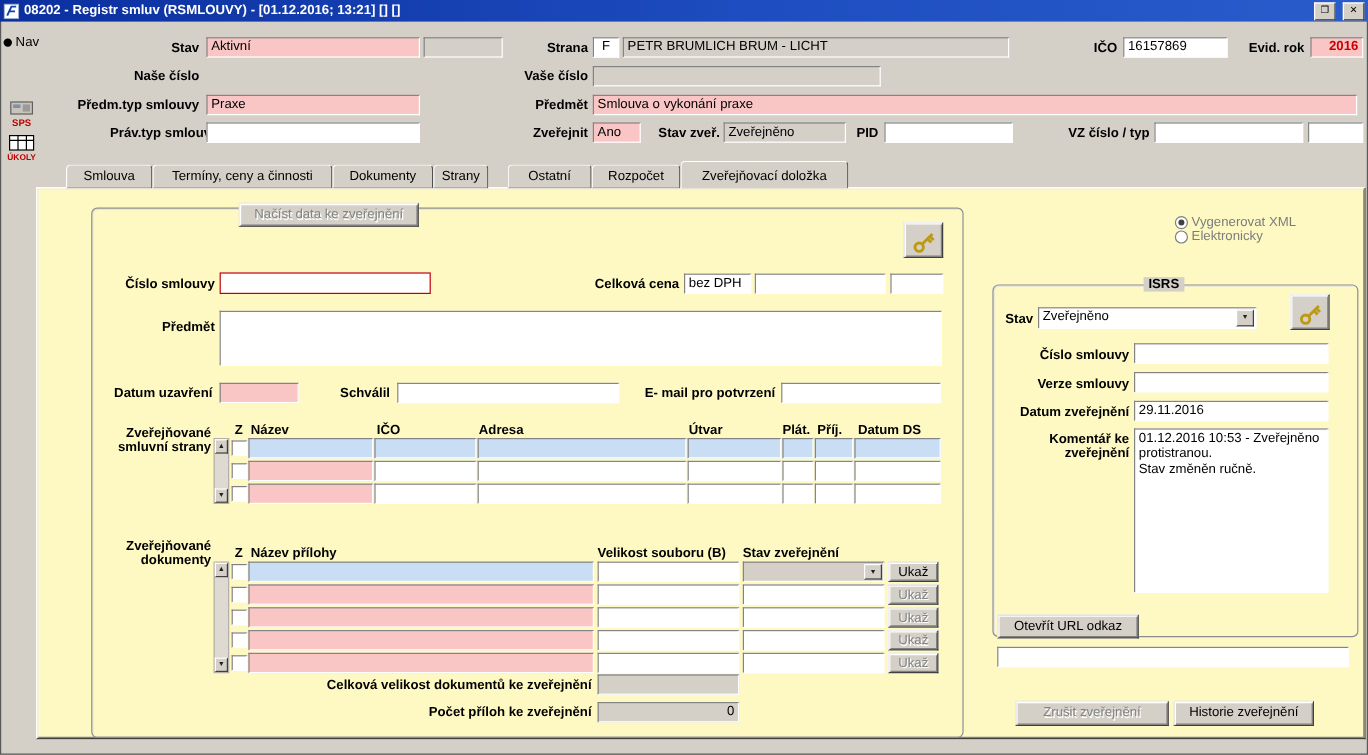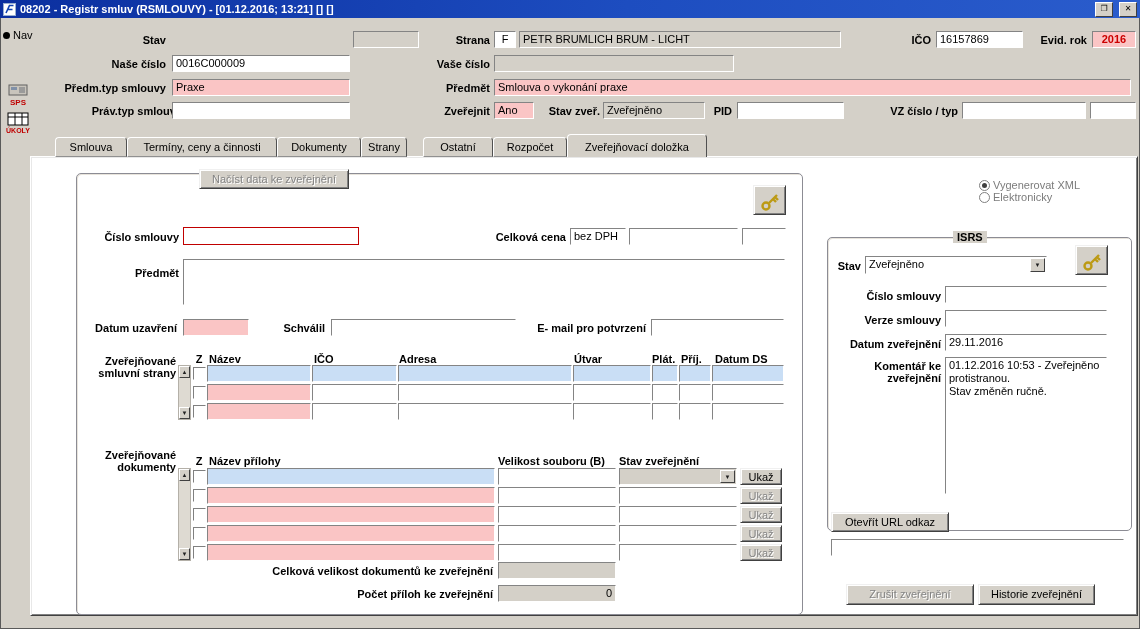--- a/index.html
+++ b/index.html
@@ -13,21 +13,21 @@
   .fld{position:absolute;height:17px;line-height:15px;padding:0 3px;background:#fff;border:1px solid;border-color:#848484 #fff #fff #848484;overflow:hidden;white-space:nowrap;box-sizing:border-box}
   .pink{background:#fac5c5}
   .grayf{background:#d4d0c8}
   .bluef{background:#c9def5}
   .redb{border:1px solid #c00000}
   .area{position:absolute;padding:1px 3px;background:#fff;border:1px solid;border-color:#848484 #fff #fff #848484;overflow:hidden;box-sizing:border-box;line-height:13px;white-space:pre-line}
   .btn{position:absolute;background:#d4d0c8;border:1px solid;border-color:#f0f0f0 #404040 #404040 #f0f0f0;box-shadow:inset 1px 1px 0 #fff,inset -1px -1px 0 #808080;text-align:center;padding-top:3px;box-sizing:border-box;cursor:pointer;overflow:hidden;white-space:nowrap}
   .btn.dis{color:#848484;text-shadow:1px 1px 0 #fff}
   .tab{position:absolute;top:137px;height:20px;background:#d4d0c8;border:1px solid;border-color:#fff #505050 #909090 #fff;border-radius:4px 4px 0 0;text-align:center;padding-top:3px;box-sizing:border-box;cursor:pointer;z-index:1}
   .tab.active{top:134px;height:23px;z-index:3;border-bottom:none;padding-top:6px}
-  .panel{position:absolute;left:30px;top:156px;width:1108px;height:460px;background:#ffffff;border:1px solid;border-color:#fff #404040 #404040 #fff;box-shadow:inset 1px 1px 0 #e8e8e8,inset -1px -1px 0 #808080;box-sizing:border-box}
+  .panel{position:absolute;left:30px;top:156px;width:1108px;height:460px;background:#fef9c3;border:1px solid;border-color:#fff #404040 #404040 #fff;box-shadow:inset 1px 1px 0 #e8e8e8,inset -1px -1px 0 #808080;box-sizing:border-box}
   .gb{position:absolute;border:1px solid #8c8c94;border-radius:5px;box-shadow:inset 1px 1px 0 #e8e4dc}
   .gb-label{position:absolute;background:#d4d0c8;padding:0 4px;font-weight:bold;z-index:2}
   .cb{position:absolute;width:13px;height:13px;background:#fff;border:1px solid;border-color:#808080 #fff #fff #808080;box-sizing:border-box;cursor:pointer}
   .radio{position:absolute;width:11px;height:11px;border-radius:50%;background:#fff;border:1px solid #808080;box-sizing:border-box;cursor:pointer}
   .radio.sel::after{content:"";position:absolute;left:2px;top:2px;width:5px;height:5px;border-radius:50%;background:#404040}
   .rlabel{position:absolute;color:#7c7c7c;line-height:11px;white-space:nowrap}
   .vscroll{position:absolute;width:13px;background:#dedad2;border:1px solid #b4b0a8;box-sizing:border-box;display:flex;flex-direction:column;justify-content:space-between}
   .sbtn{width:11px;height:12px;background:#d4d0c8;border:1px solid;border-color:#fff #404040 #404040 #fff;font-size:6px;line-height:11px;text-align:center;color:#202020;cursor:pointer;box-sizing:border-box}
   .combo-arrow{position:absolute;right:1px;top:1px;width:15px;height:13px;background:#d4d0c8;border:1px solid;border-color:#fff #404040 #404040 #fff;font-size:6px;text-align:center;line-height:12px;color:#202020;cursor:pointer;box-sizing:border-box}
   .keybtn{position:absolute;display:flex;align-items:center;justify-content:center}
@@ -66,31 +66,31 @@
     <svg width="22" height="14" viewBox="0 0 22 14">
         <rect x="1" y="1" width="20" height="12" fill="#fff" stroke="#000"></rect>
         <line x1="1" y1="5" x2="21" y2="5" stroke="#000"></line>
         <line x1="8" y1="1" x2="8" y2="13" stroke="#000"></line>
         <line x1="15" y1="1" x2="15" y2="13" stroke="#000"></line>
       </svg>
     <div>ÚKOLY</div>
   </div>
 
   <div class="lbl" style="left:60px;top:34px;width:106px">Stav</div>
+  <div class="fld pink" style="left:172px;top:31px;width:178px">Aktivní</div>
   <div class="fld grayf" style="left:353px;top:31px;width:66px"></div>
   <div class="lbl" style="left:400px;top:34px;width:90px">Strana</div>
   <div class="fld" style="left:494px;top:31px;width:22px;text-align:center">F</div>
   <div class="fld grayf" style="left:519px;top:31px;width:322px">PETR BRUMLICH BRUM - LICHT</div>
   <div class="lbl" style="left:883px;top:34px;width:48px">IČO</div>
   <div class="fld" style="left:936px;top:31px;width:87px">16157869</div>
   <div class="lbl" style="left:1025px;top:34px;width:62px">Evid. rok</div>
-  <div class="fld pink" style="left:1092px;top:31px;width:44px;color:#cc0000;font-weight:bold;text-align:center">2016</div>
+  <div class="fld pink" style="left:1092px;top:31px;width:44px;color:#cc0000;font-weight:bold;text-align:right">2016</div>
 
   <div class="lbl" style="left:60px;top:58px;width:106px">Naše číslo</div>
-  <div class="fld" style="left:172px;top:55px;width:178px">0016C000009</div>
   <div class="lbl" style="left:400px;top:58px;width:90px">Vaše číslo</div>
   <div class="fld grayf" style="left:494px;top:55px;width:240px"></div>
 
   <div class="lbl" style="left:40px;top:82px;width:126px">Předm.typ smlouvy</div>
   <div class="fld pink" style="left:172px;top:79px;width:178px">Praxe</div>
   <div class="lbl" style="left:400px;top:82px;width:90px">Předmět</div>
   <div class="fld pink" style="left:494px;top:79px;width:637px">Smlouva o vykonání praxe</div>
 
   <div class="lbl" style="left:56px;top:105px;width:126px">Práv.typ smlouvy</div>
   <div class="fld" style="left:172px;top:102px;width:178px"></div>

